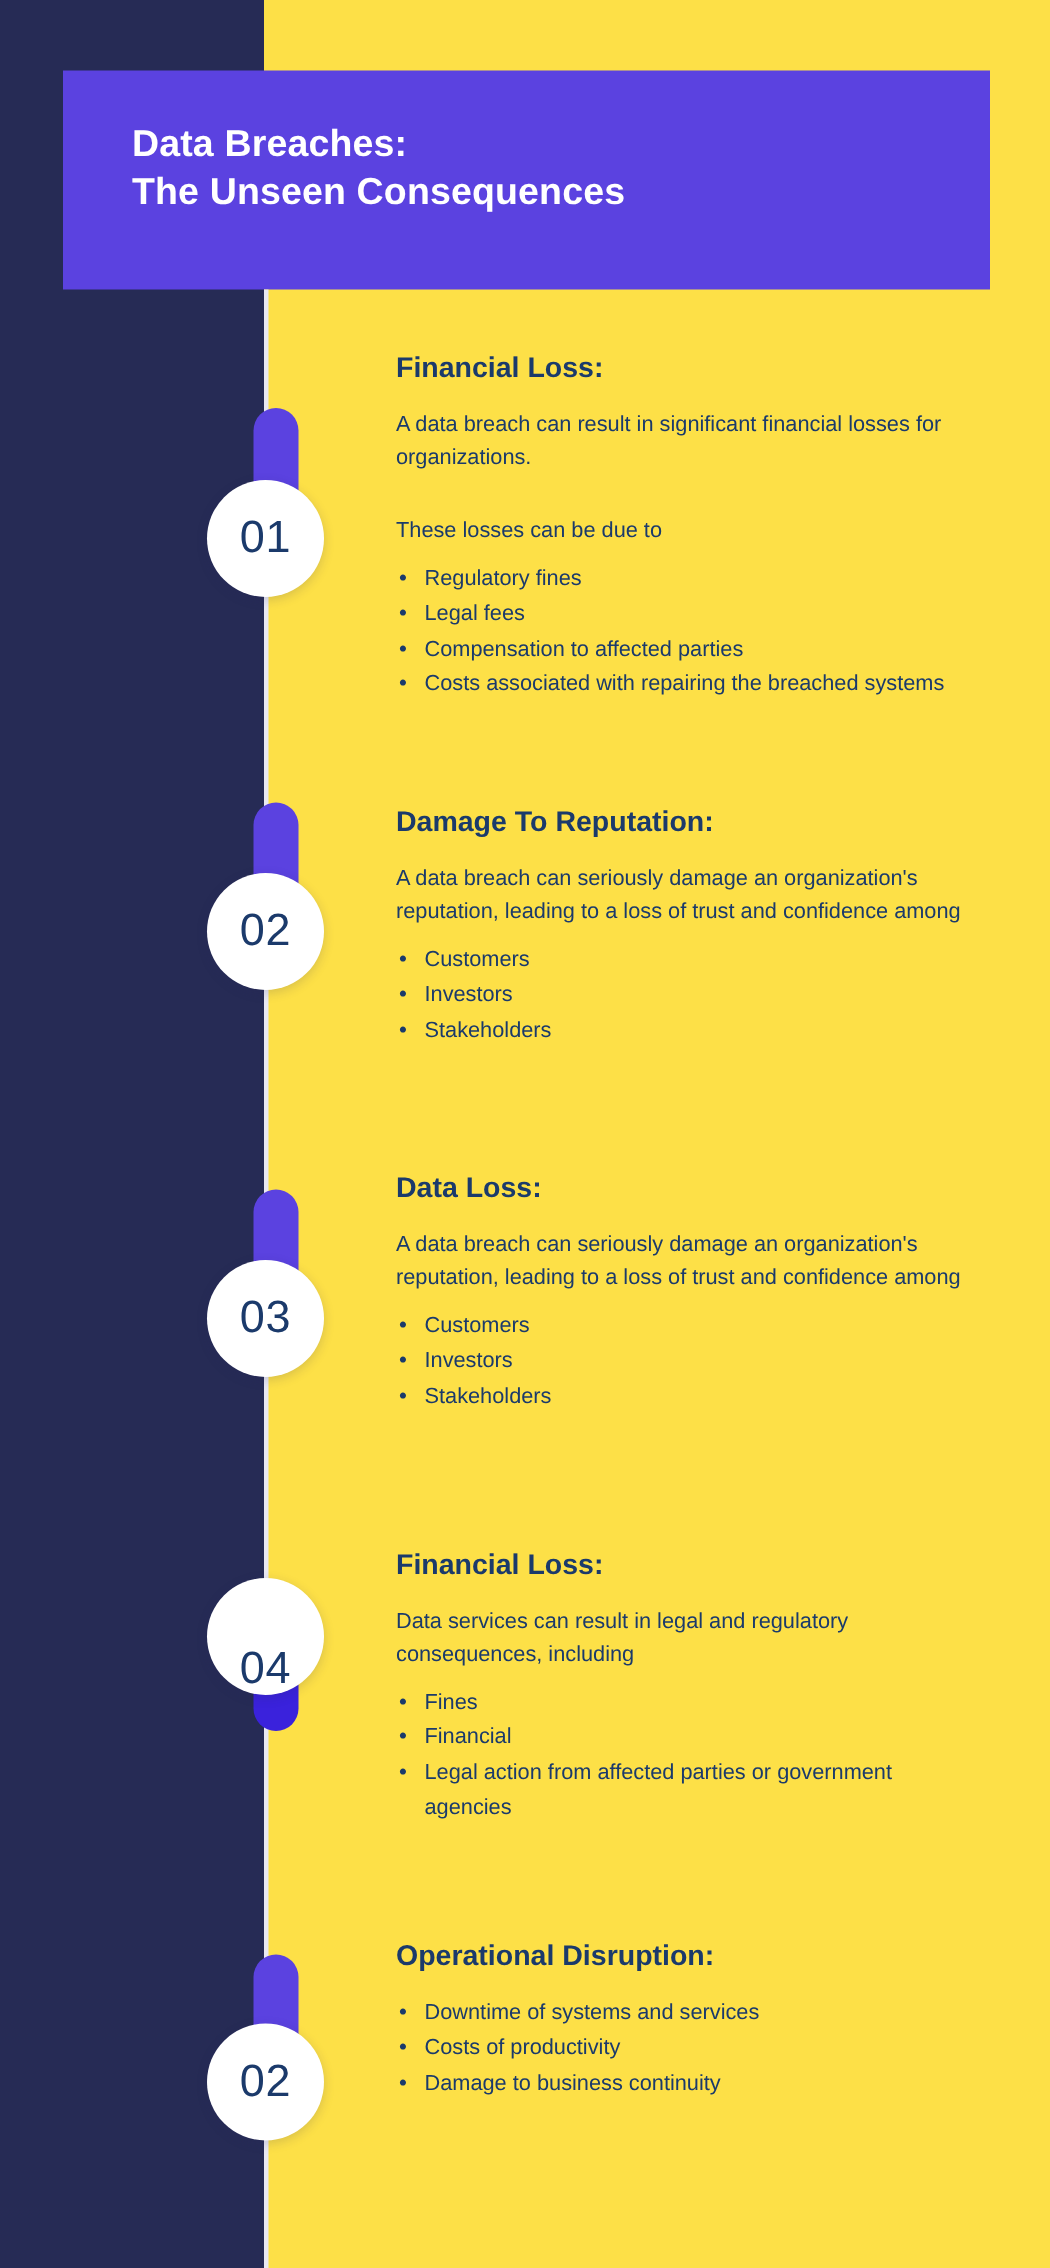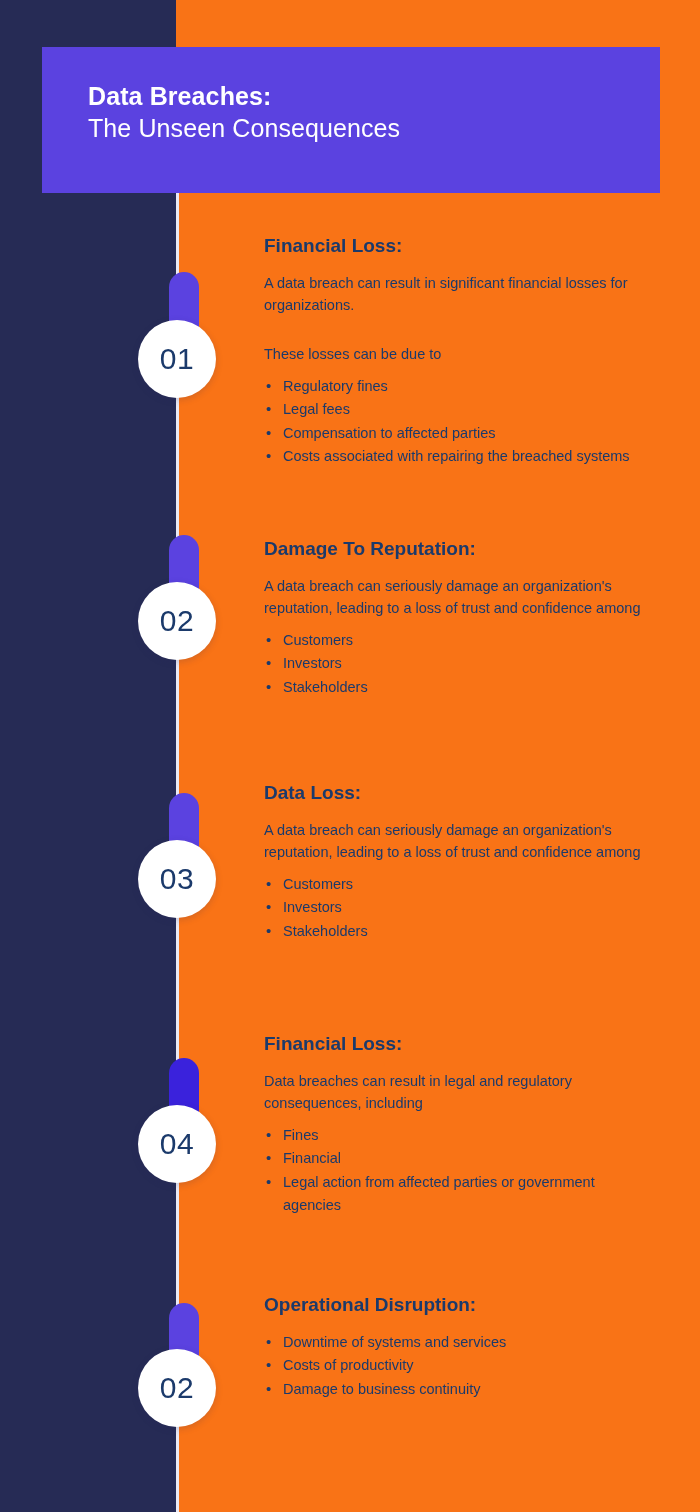--- a/index.html
+++ b/index.html
@@ -7,21 +7,21 @@
     width: 700px;
     height: 1512px;
     font-family: "Liberation Sans", sans-serif;
     background: #ffffff;
     overflow: hidden;
   }
   .page {
     position: relative;
     width: 700px;
     height: 1512px;
-    background: #f97316;
+    background: #fde047;
     overflow: hidden;
   }
   
   .dark-panel {
     position: absolute;
     left: 0; top: 0;
     width: 176px;
     height: 1512px;
     background: #262b55;
   }
@@ -41,21 +41,21 @@
   }
   .title-line1 {
     font-size: 25px;
     font-weight: bold;
     color: #ffffff;
     letter-spacing: .1px;
     line-height: 1.28;
   }
   .title-line2 {
     font-size: 25px;
-    font-weight: normal;
+    font-weight: bold;
     color: #ffffff;
     letter-spacing: .1px;
     line-height: 1.28;
   }
   
   .timeline-line {
     position: absolute;
     left: 176px;
     top: 193px;
     width: 3px;
@@ -193,26 +193,26 @@
       <ul class="bullets">
         <li>Customers</li>
         <li>Investors</li>
         <li>Stakeholders</li>
       </ul>
     </div>
   </div>
 
   <div class="step">
     <div class="pill" style="top:1058px;background:#3a22dc;"></div>
-    <div class="circle" style="top:1105px;">
+    <div class="circle" style="top:1052px;align-items:flex-end;">
       <span>04</span>
     </div>
     <div class="content" style="top:1032px;">
       <div class="step-title">Financial Loss:</div>
-      <div class="step-para last">Data breaches can result in legal and regulatory consequences, including</div>
+      <div class="step-para last">Data services can result in legal and regulatory consequences, including</div>
       <ul class="bullets">
         <li>Fines</li>
         <li>Financial</li>
         <li>Legal action from affected parties or government agencies</li>
       </ul>
     </div>
   </div>
 
   <div class="step">
     <div class="pill" style="top:1303px;"></div>

